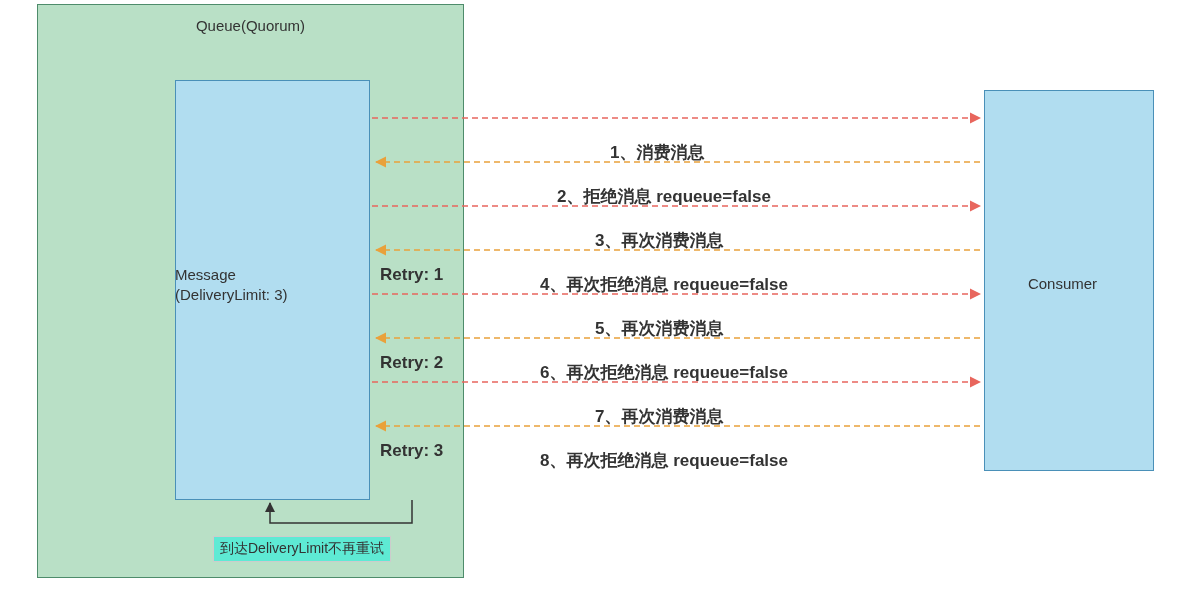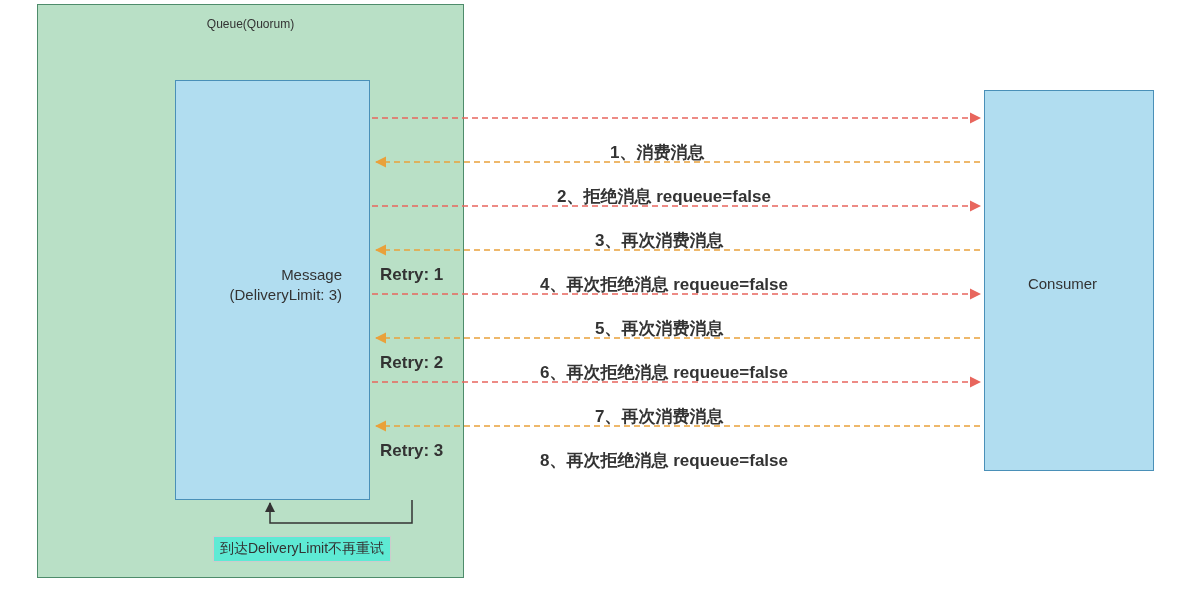--- a/index.html
+++ b/index.html
@@ -23,39 +23,39 @@
     top: 4px;
     width: 427px;
     height: 574px;
     background: #B9E0C6;
     border: 1px solid #4e8c6b;
     box-sizing: border-box;
   }
   .queue-title {
     text-align: center;
     margin-top: 12px;
-    font-size: 12px;
+    font-size: 15px;
     color: #333;
   }
   .message-box {
     position: absolute;
     left: 175px;
     top: 80px;
     width: 195px;
     height: 420px;
     background: #B1DDF0;
     border: 1px solid #4a90b8;
     box-sizing: border-box;
   }
   .message-text {
     position: absolute;
     left: 175px;
     top: 265px;
     width: 167px;
-    text-align: right;
+    text-align: left;
     font-size: 15px;
     line-height: 1.35;
     color: #333;
   }
   .consumer-box {
     position: absolute;
     left: 984px;
     top: 90px;
     width: 170px;
     height: 381px;

